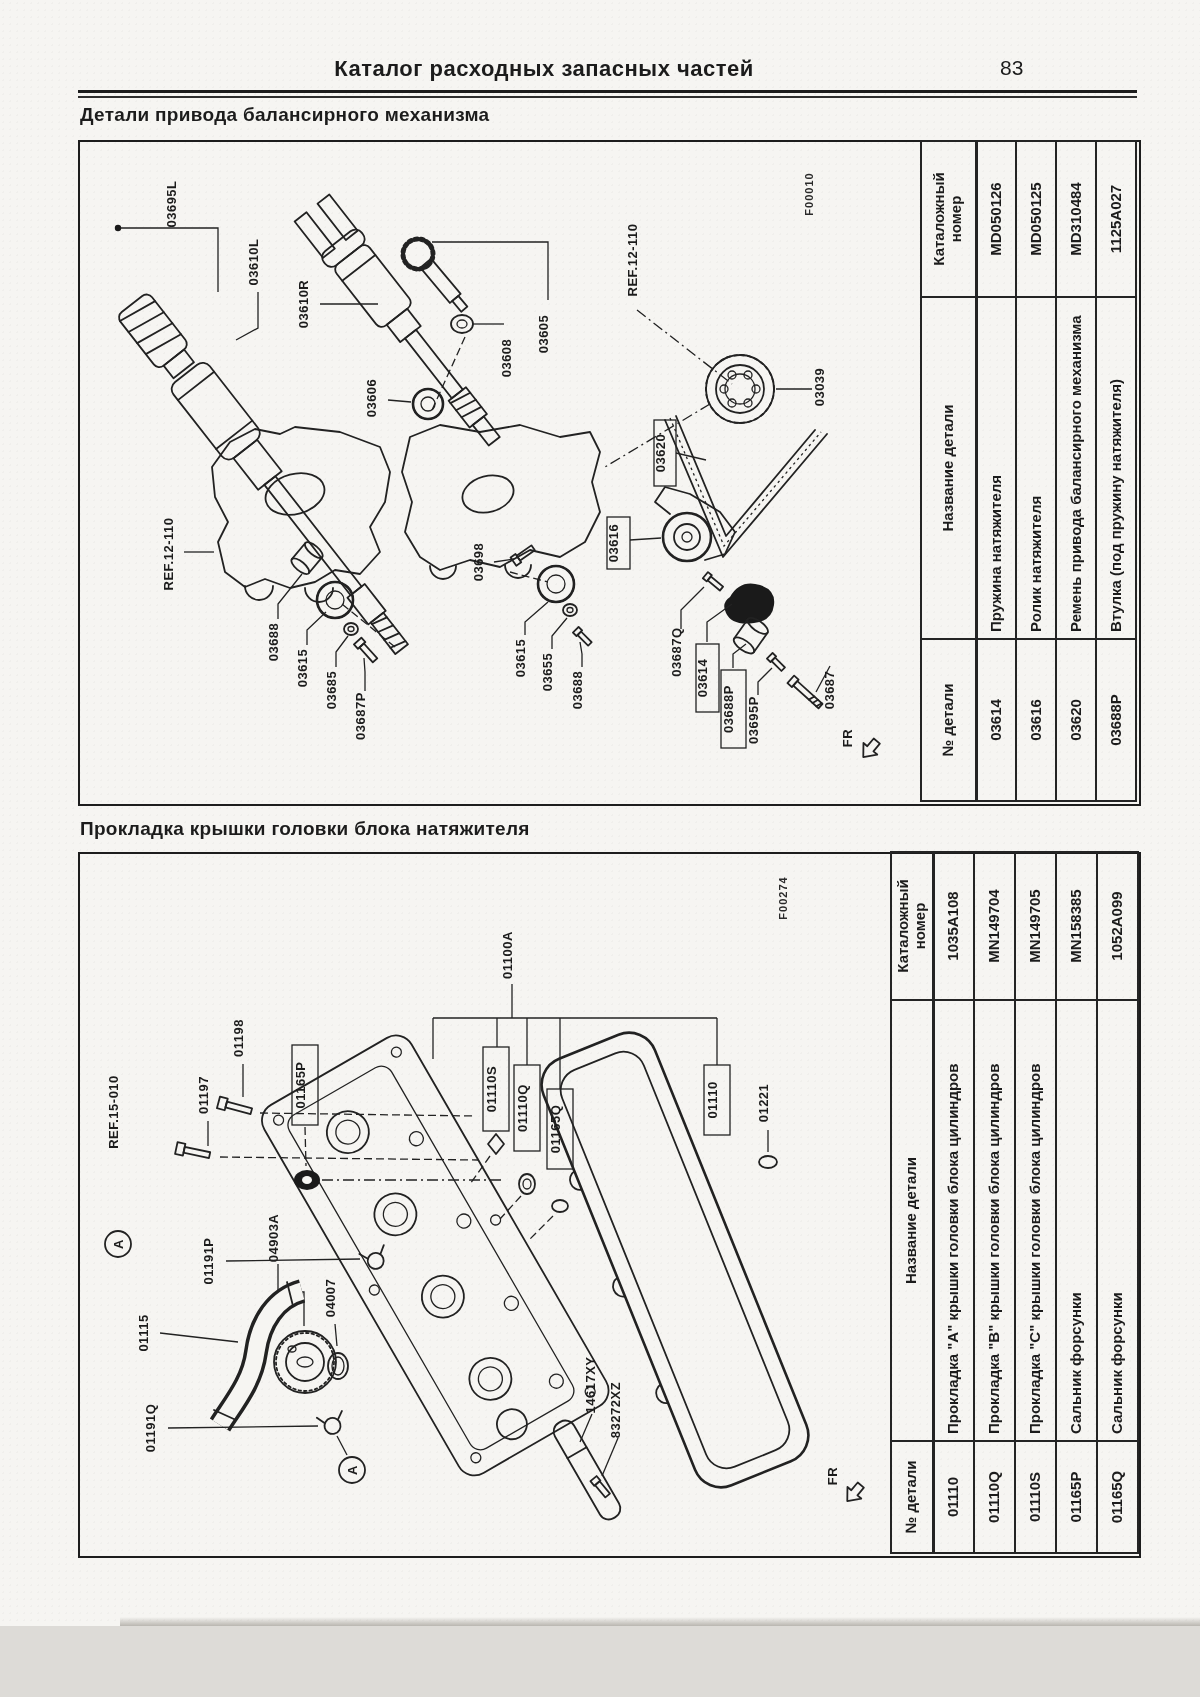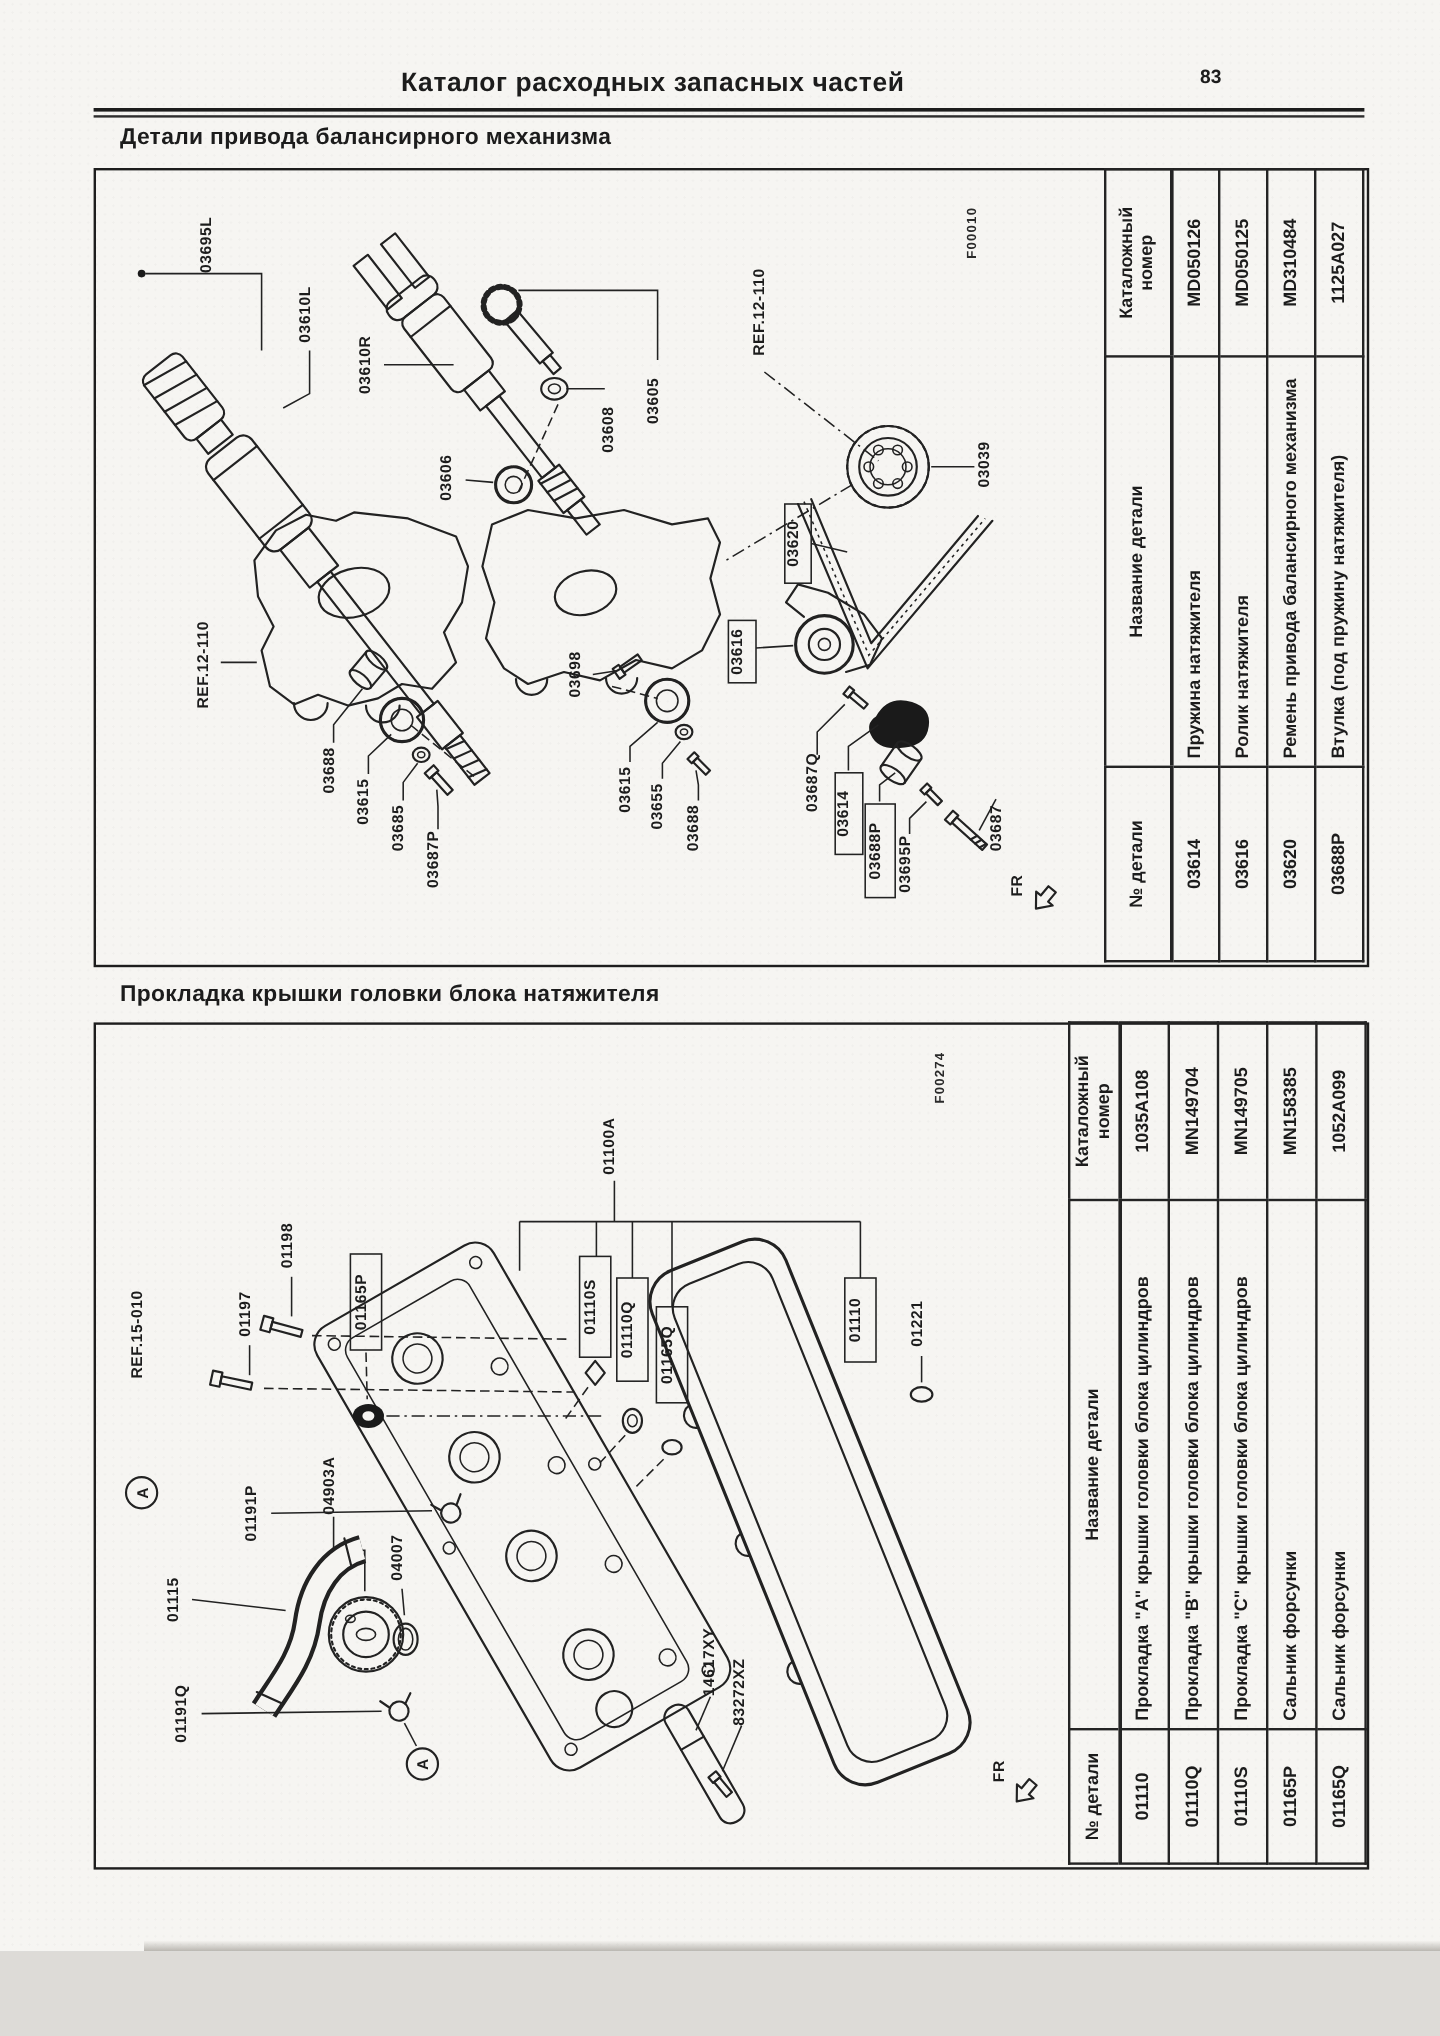--- a/index.html
+++ b/index.html
@@ -1,24 +1,24 @@
 <!DOCTYPE html>
 <html><head>
 <meta charset="utf-8">
 <style>
   html,body{margin:0;padding:0;background:#dddbd7;}
   .page{position:relative;width:1200px;height:1626px;margin:0 auto;background:#f6f5f2;
         font-family:"Liberation Sans",sans-serif;color:#1c1c1c;overflow:hidden;
         background-image:radial-gradient(rgba(0,0,0,.025) 1px, transparent 1px);background-size:7px 7px;}
   .hdr-title{position:absolute;left:78px;top:56px;width:932px;text-align:center;
              font-size:22px;font-weight:bold;letter-spacing:.5px;}
-  .hdr-page{position:absolute;left:1000px;top:56px;font-size:16px;font-weight:bold;}
+  .hdr-page{position:absolute;left:1000px;top:56px;font-size:21px;font-weight:normal;}
   .rule-thick{position:absolute;left:78px;top:90px;width:1059px;height:3px;background:#1d1d1d;}
   .rule-thin{position:absolute;left:78px;top:96px;width:1059px;height:2px;background:#2e2e2e;}
-  .sec-title{position:absolute;left:80px;font-size:19px;font-weight:bold;letter-spacing:.3px;margin-left:20px;}
+  .sec-title{position:absolute;left:80px;font-size:19px;font-weight:bold;letter-spacing:.3px;}
   #sec1-title{top:104px;} #sec2-title{top:818px;}
   .frame{position:absolute;left:78px;width:1059px;border:2px solid #1d1d1d;background:transparent;}
   #frame1{top:140px;height:662px;} #frame2{top:852px;height:702px;}
   .fig{position:absolute;}
   
   .twrap{position:absolute;}
   #t1wrap{left:920px;top:142px;width:217px;height:660px;}
   #t2wrap{left:890px;top:853px;width:247px;height:701px;}
   table.rot{border-collapse:collapse;table-layout:fixed;transform-origin:0 0;}
   #t1{width:660px;height:217px;transform:translateY(660px) rotate(-90deg);}

